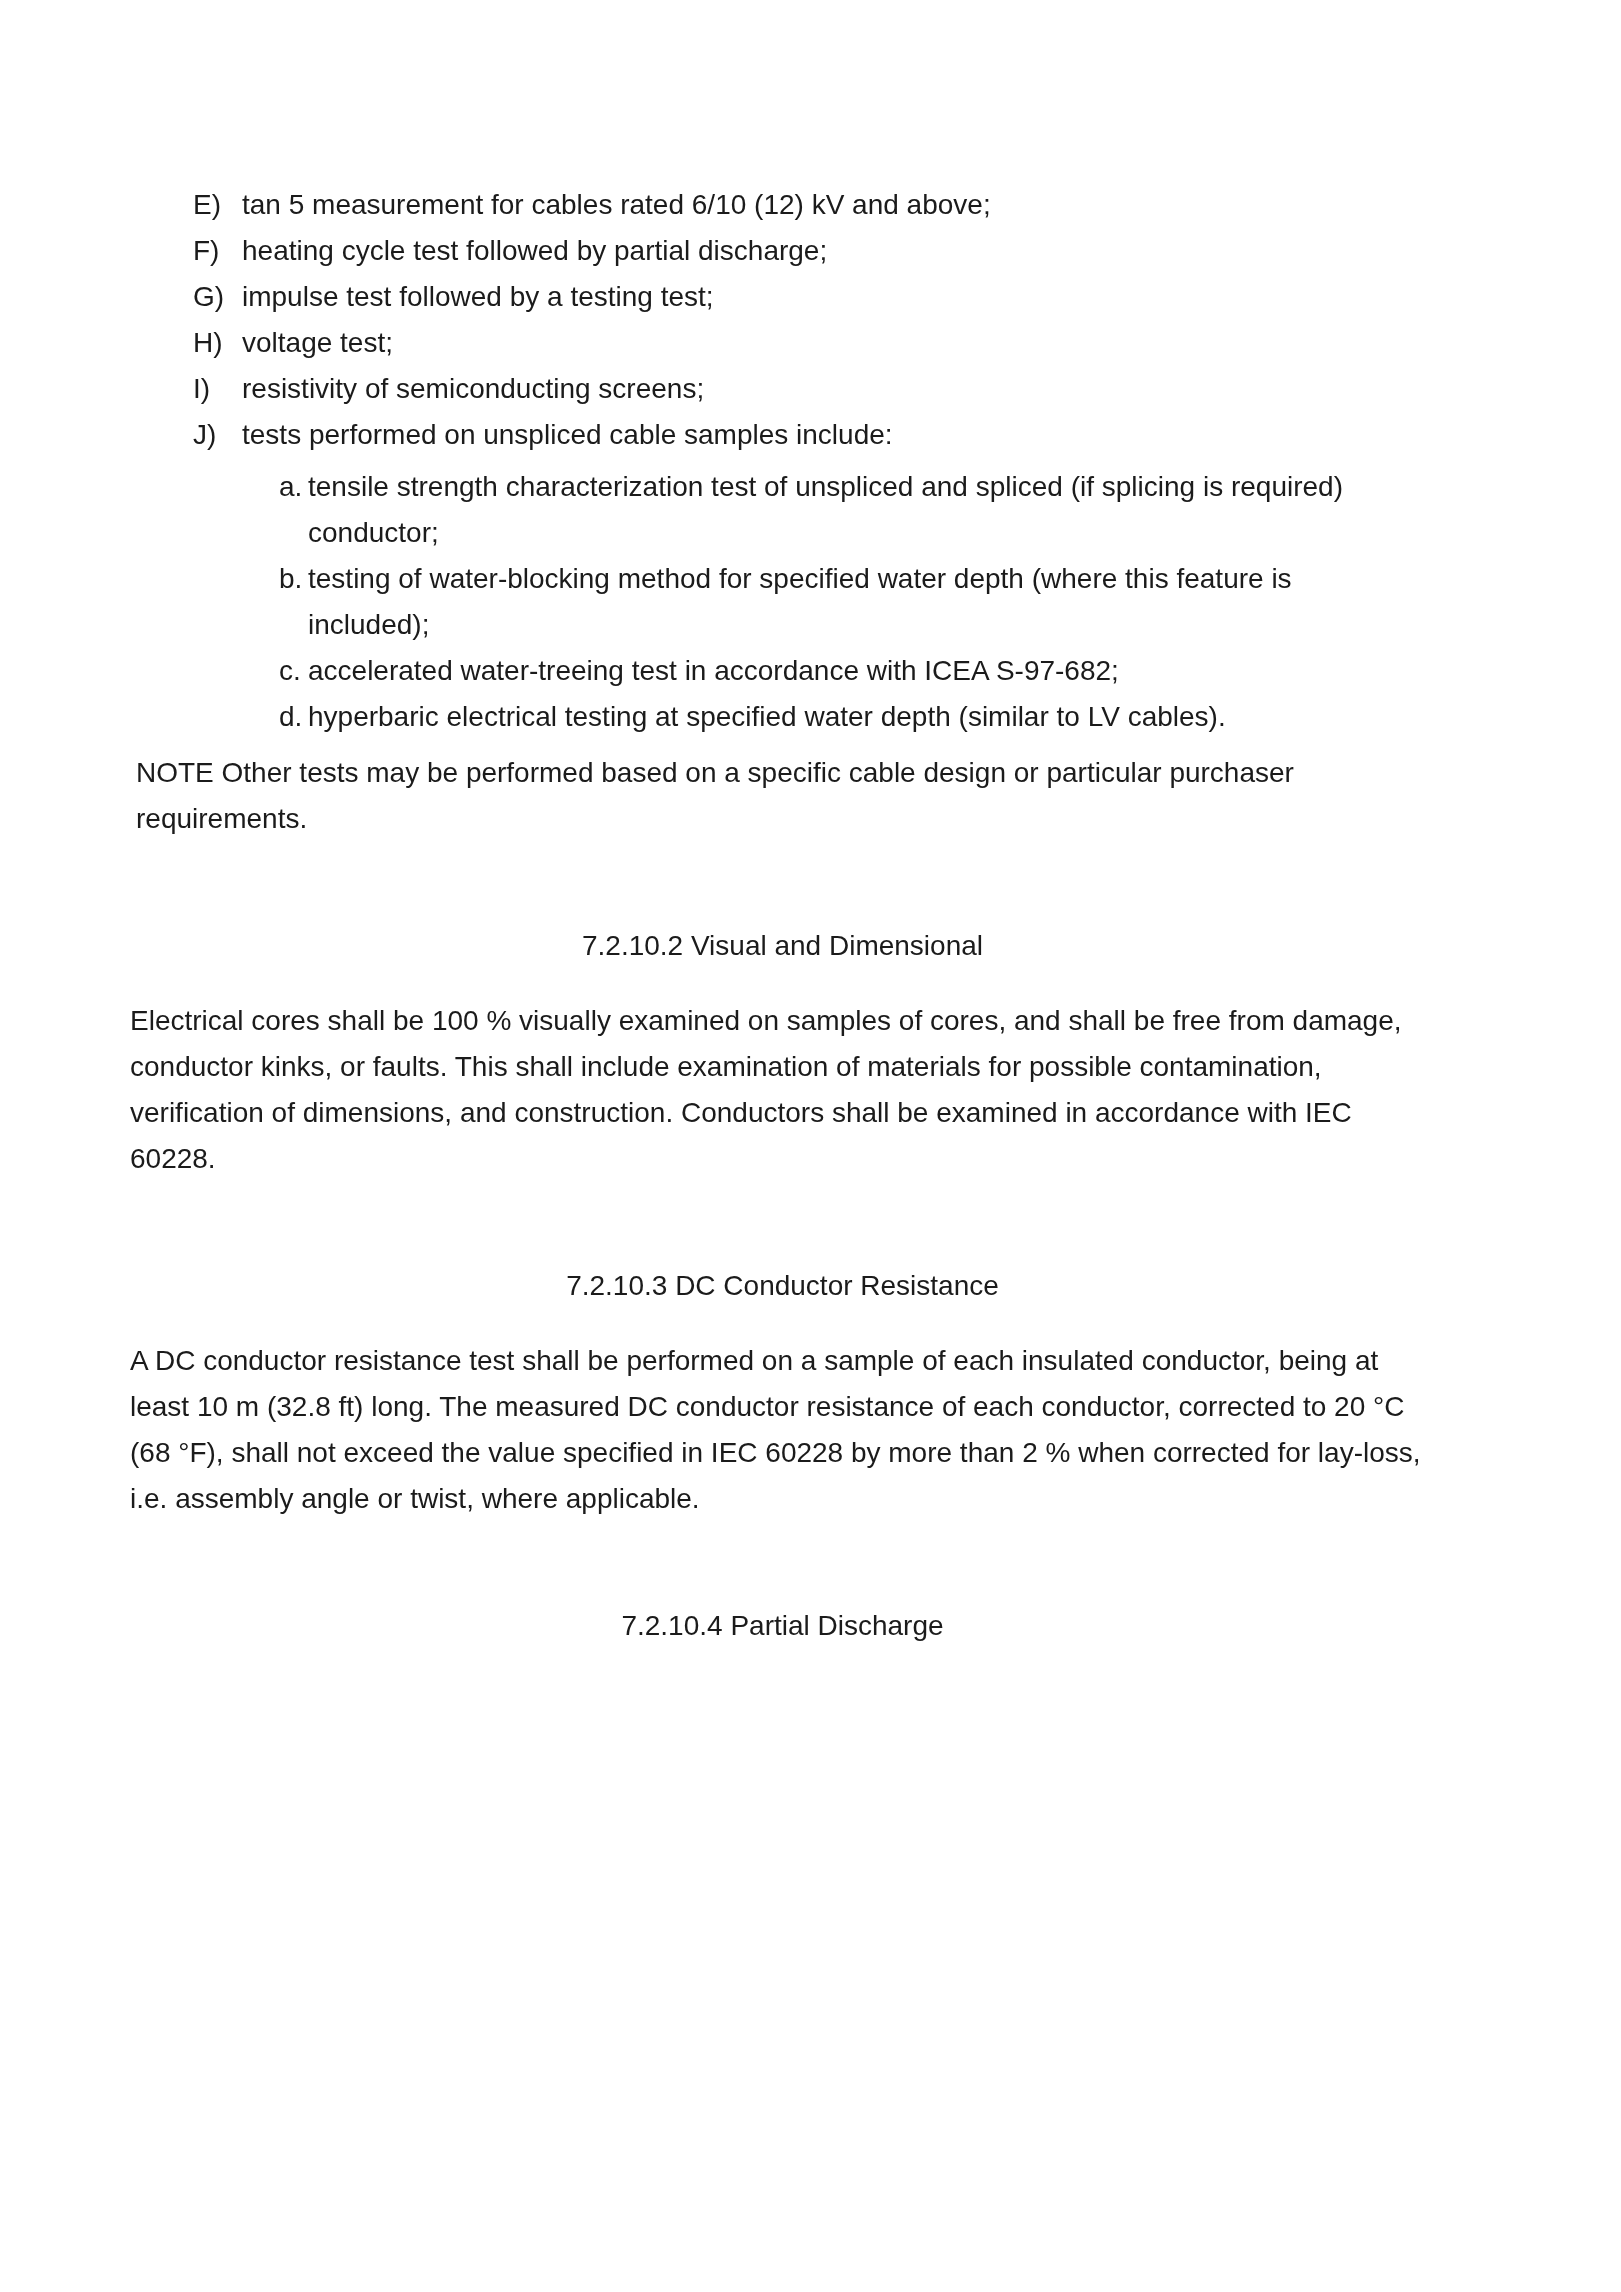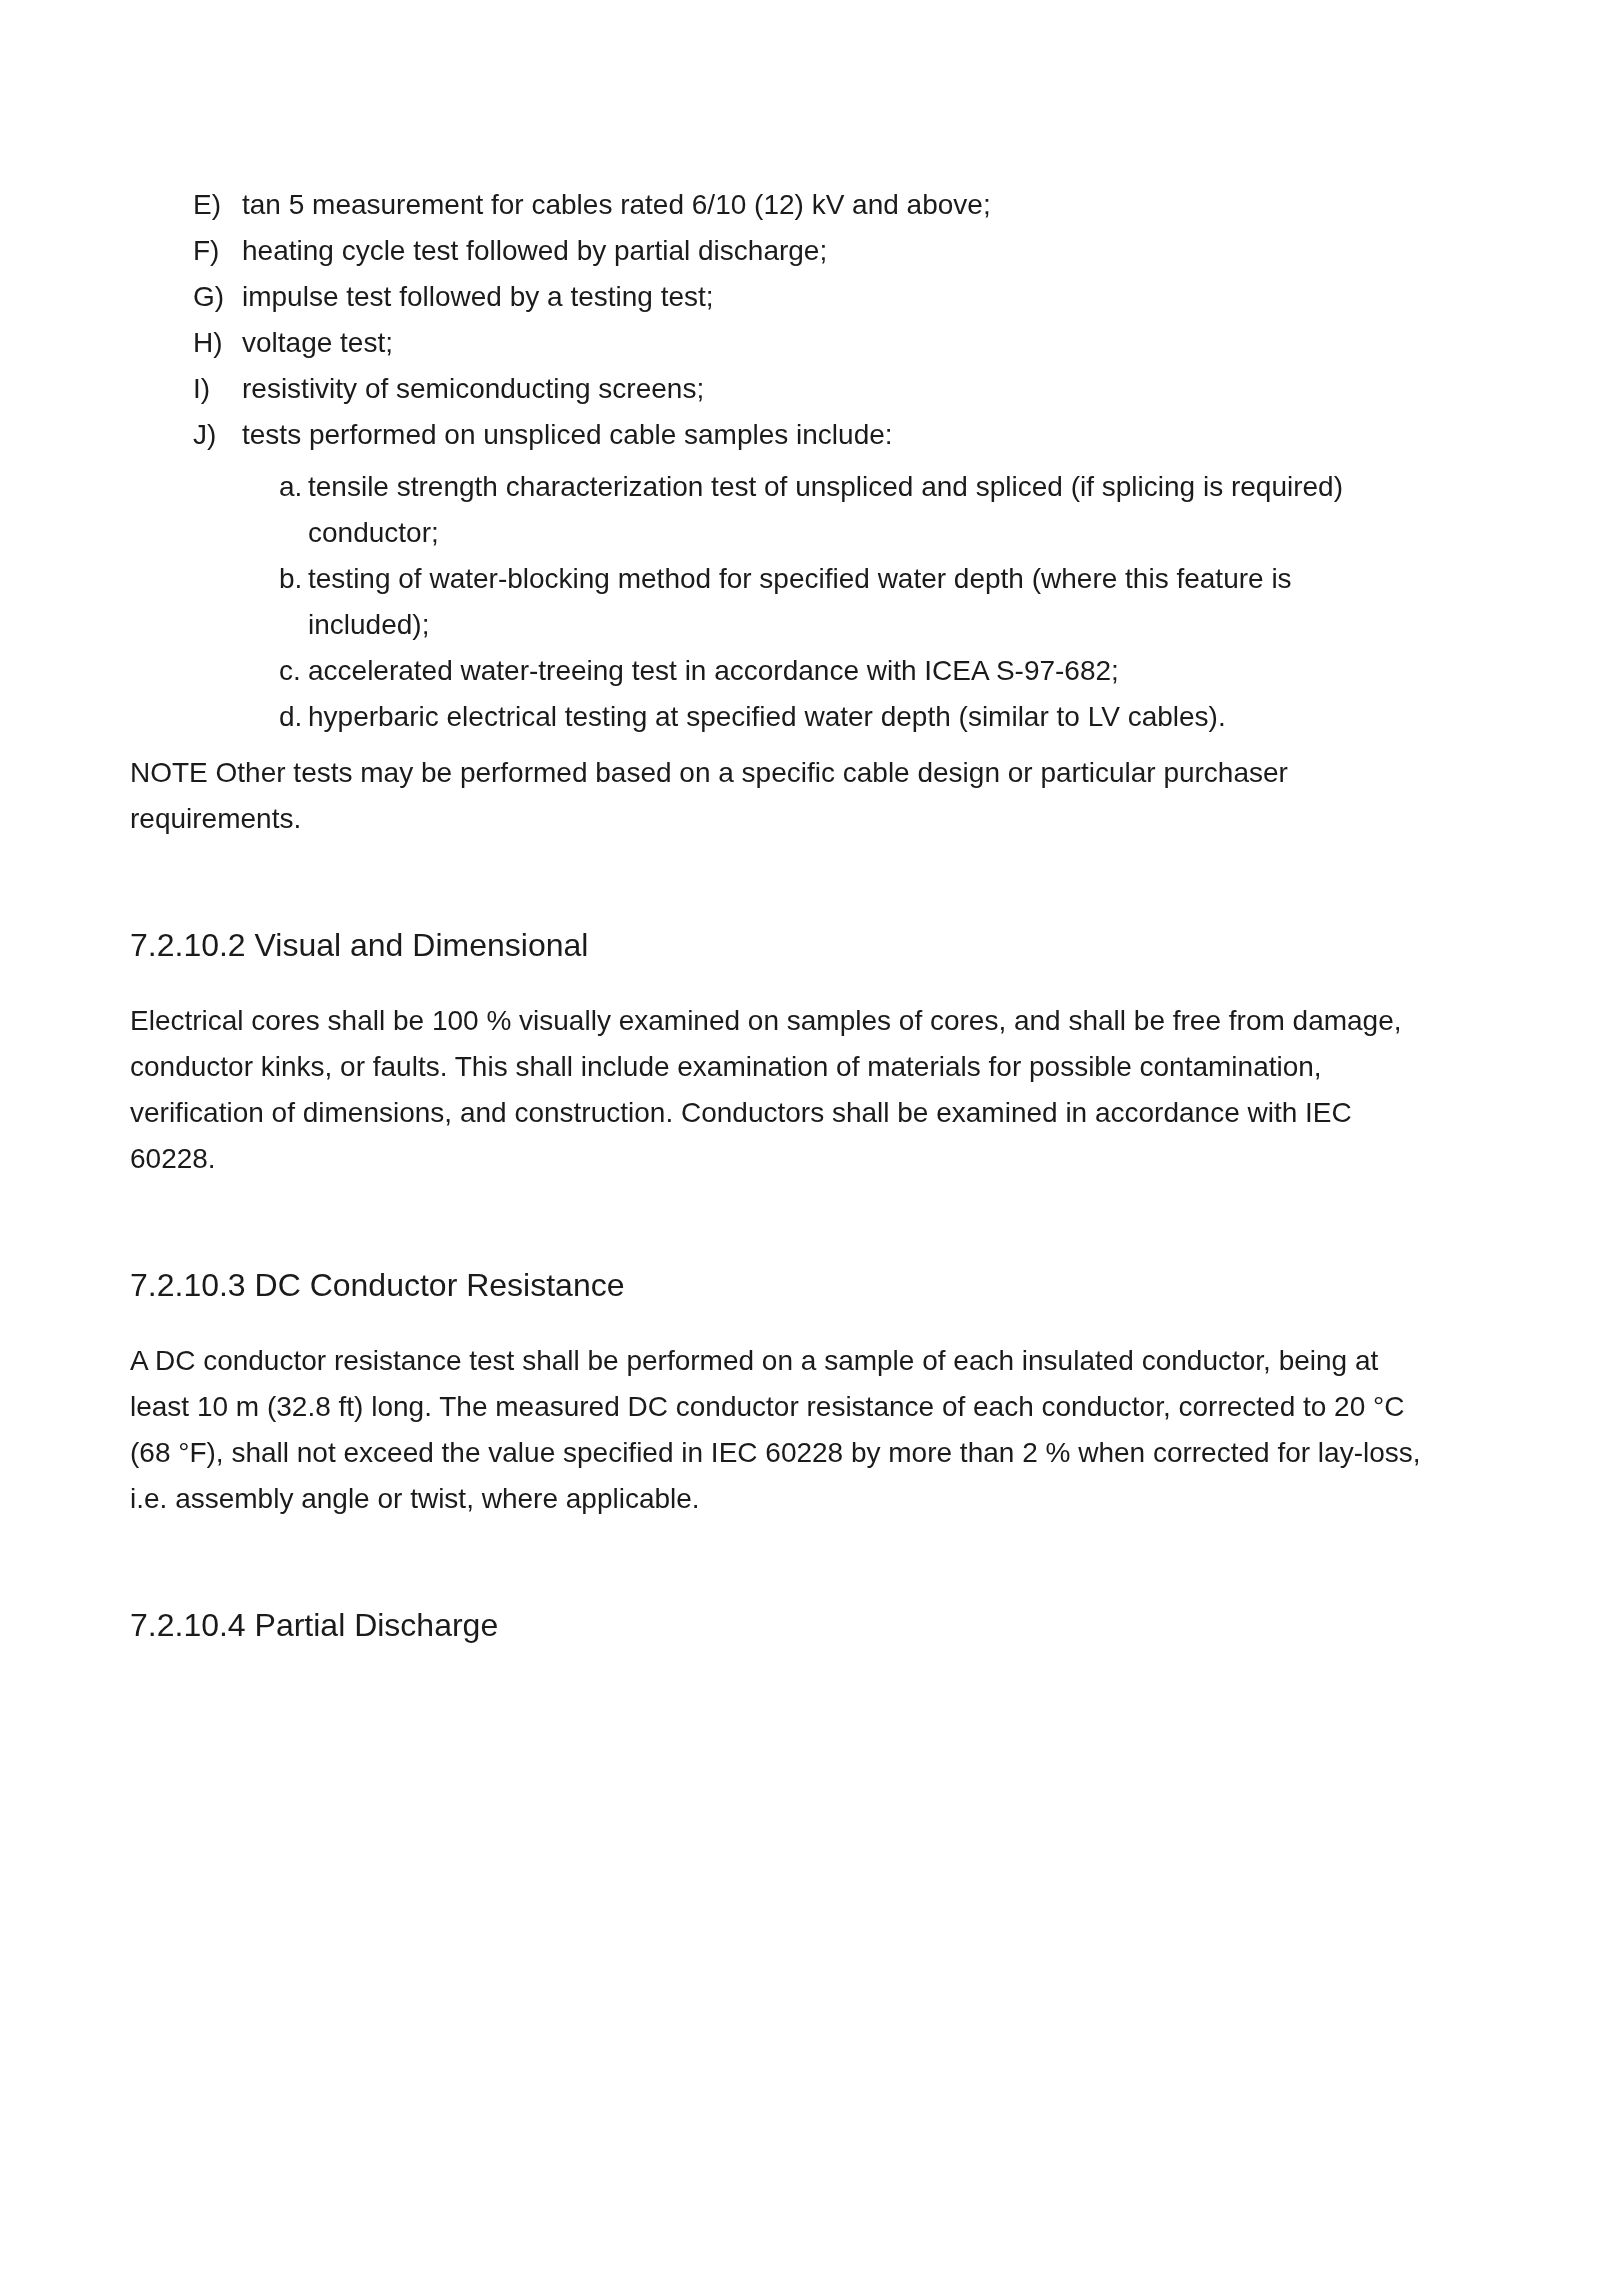--- a/index.html
+++ b/index.html
@@ -58,26 +58,28 @@
   .s-text {
     flex: 1 1 auto;
     max-width: 1039px;
   }
   
   .para {
     margin: 0 0 23.5px 0;
   }
   .note-para {
     margin-top: 9.8px;
+    margin-left: 6px;
   }
   .section-heading {
     margin: 84px 0 33px 0;
-    font-size: 32px;
+    font-size: 28px;
     font-weight: 400;
     line-height: 39px;
+    text-align: center;
   }
 </style>
 </head>
 <body>
 
 <div class="page">
   <div class="content">
 
     <div class="lettered-list">
       <div class="l-item">

